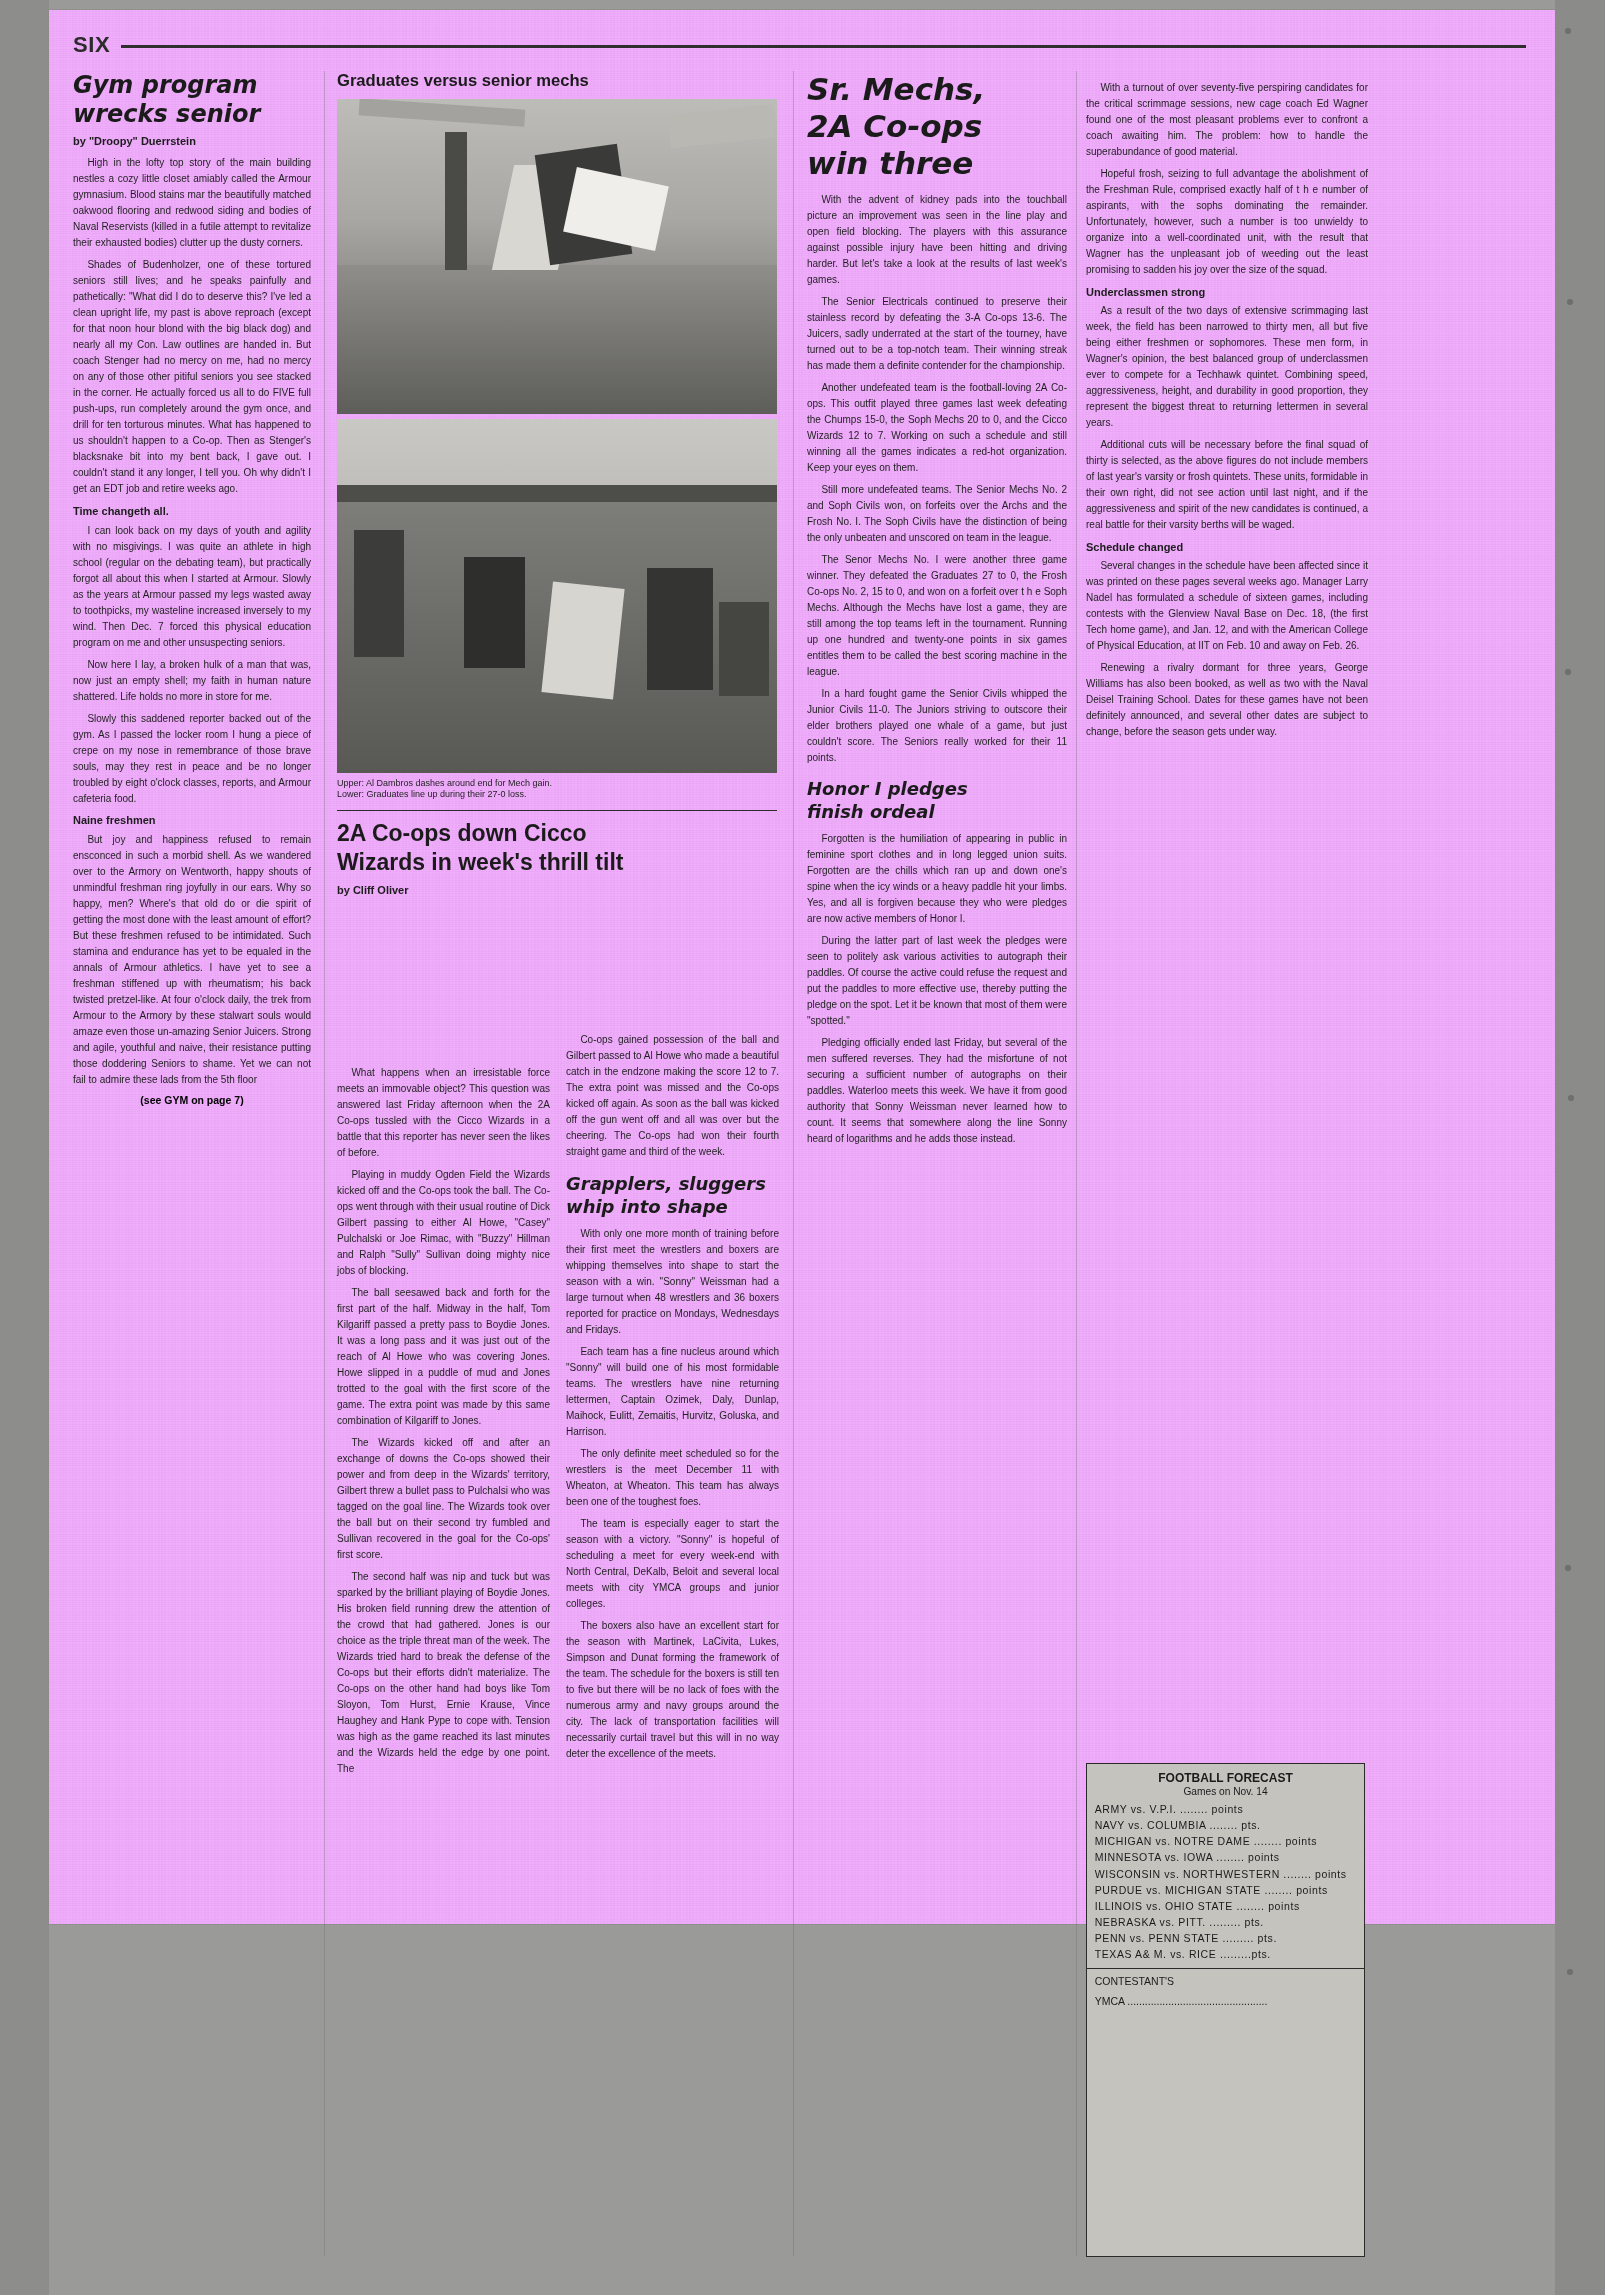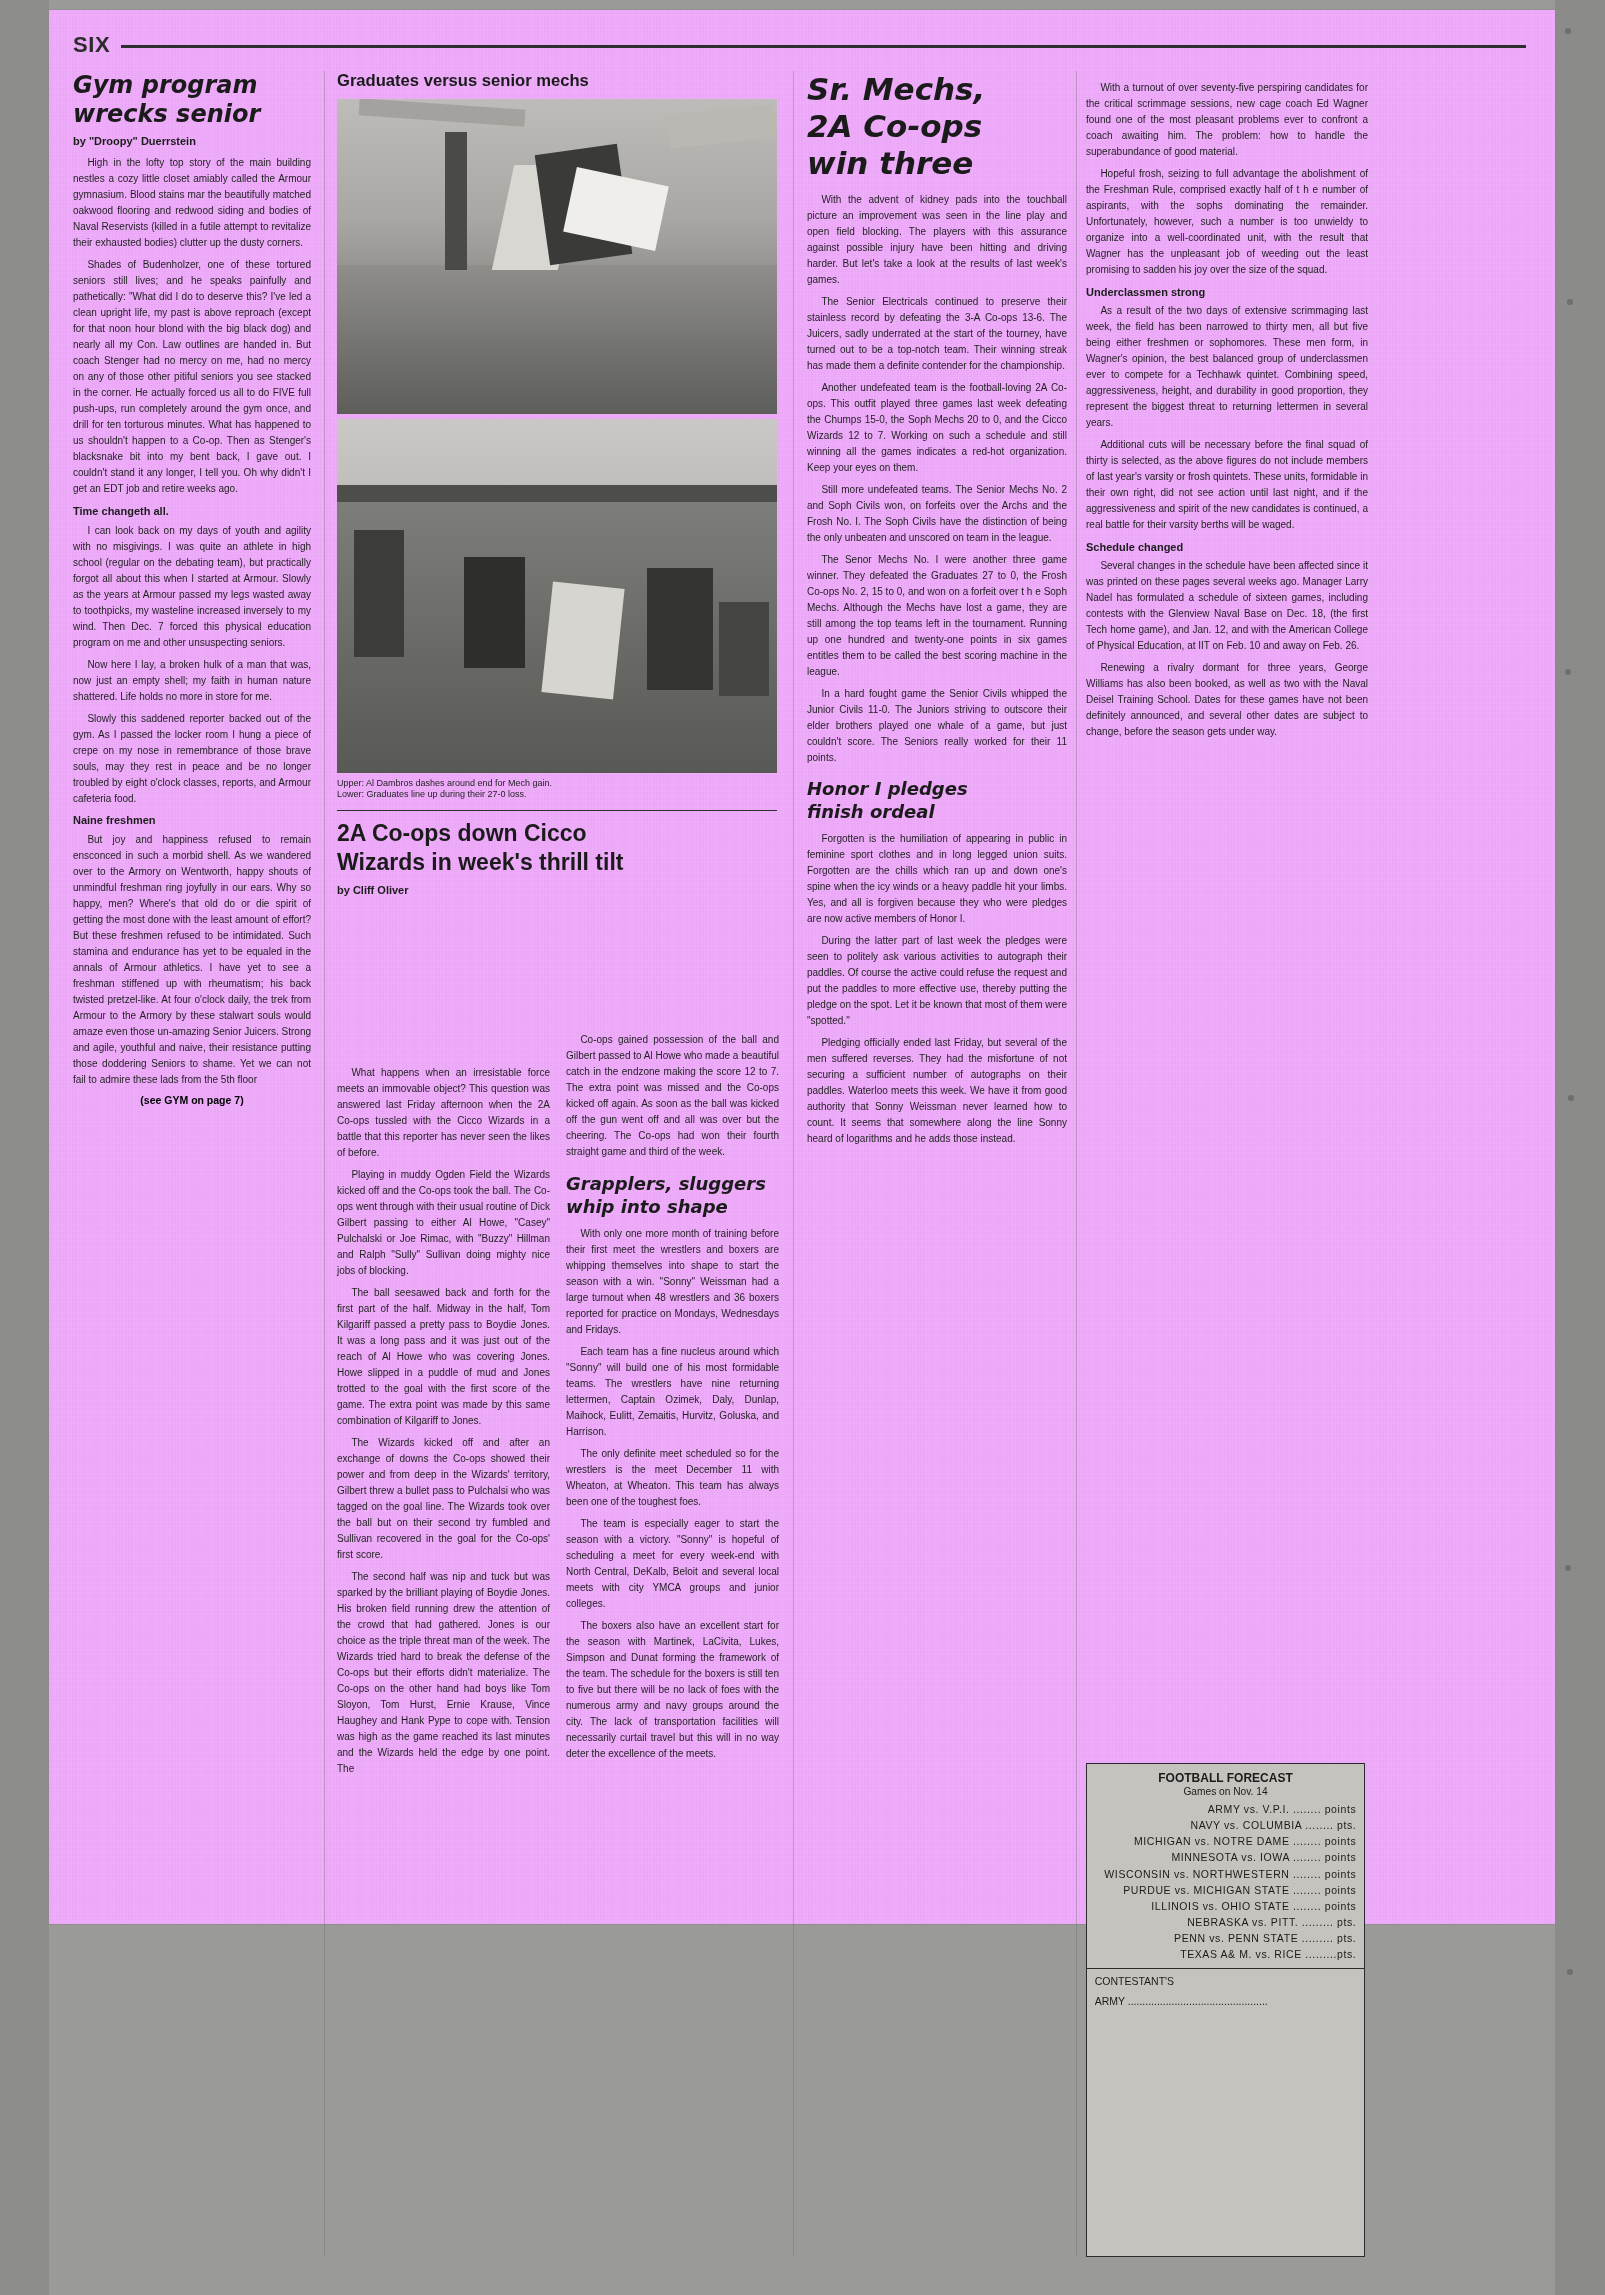--- a/index.html
+++ b/index.html
@@ -93,21 +93,21 @@
   #forecast .fsub{
     text-align:center;font-size:10.2px;margin:0 0 5.5px 0;color:#1b1b1b;
   }
   #forecast ul{list-style:none;margin:0;padding:0 7.7px;}
   #forecast li{
     font-size:10.5px;line-height:14.4px;color:#1b1b1b;margin-bottom:1.7px;
   }
   #forecast .entry{
     border-top:1.1px solid #2b2b2b;padding:5.5px 7.7px 3.3px 7.7px;font-size:10.5px;color:#1b1b1b;
   }
-  .dots{letter-spacing:0.6px;text-align:right;}
+  .dots{letter-spacing:0.6px;}
   .hr-thin{height:1.7px;background:#2b2b2b;margin:8.9px 0 7.7px 0;}
   .vrule{position:absolute;width:1.1px;background:#6d6d6a;}
 </style>
 </head>
 <body>
 
 <div id="page">
   <div id="leftstrip"></div>
   <div id="rightstrip">
     <div class="punch" style="left:10px;top:28px;"></div>
@@ -244,21 +244,21 @@
         <li class="dots">MICHIGAN vs. NOTRE DAME ........ points</li>
         <li class="dots">MINNESOTA vs. IOWA ........ points</li>
         <li class="dots">WISCONSIN vs. NORTHWESTERN ........ points</li>
         <li class="dots">PURDUE vs. MICHIGAN STATE ........ points</li>
         <li class="dots">ILLINOIS vs. OHIO STATE ........ points</li>
         <li class="dots">NEBRASKA vs. PITT. ......... pts.</li>
         <li class="dots">PENN vs. PENN STATE ......... pts.</li>
         <li class="dots">TEXAS A&amp; M. vs. RICE .........pts.</li>
       </ul>
       <div class="entry" style="margin-top:6.6px;">CONTESTANT'S</div>
-      <div class="entry" style="border-top:none;">ARMY ................................................</div>
+      <div class="entry" style="border-top:none;">YMCA ................................................</div>
     </div>
 
     <div class="vrule" style="left:275px;top:61px;height:2185px;opacity:.35;"></div>
     <div class="vrule" style="left:744px;top:61px;height:2185px;opacity:.35;"></div>
     <div class="vrule" style="left:1027px;top:61px;height:2185px;opacity:.35;"></div>
   </div>
 </div>
 
 
 </body></html>

